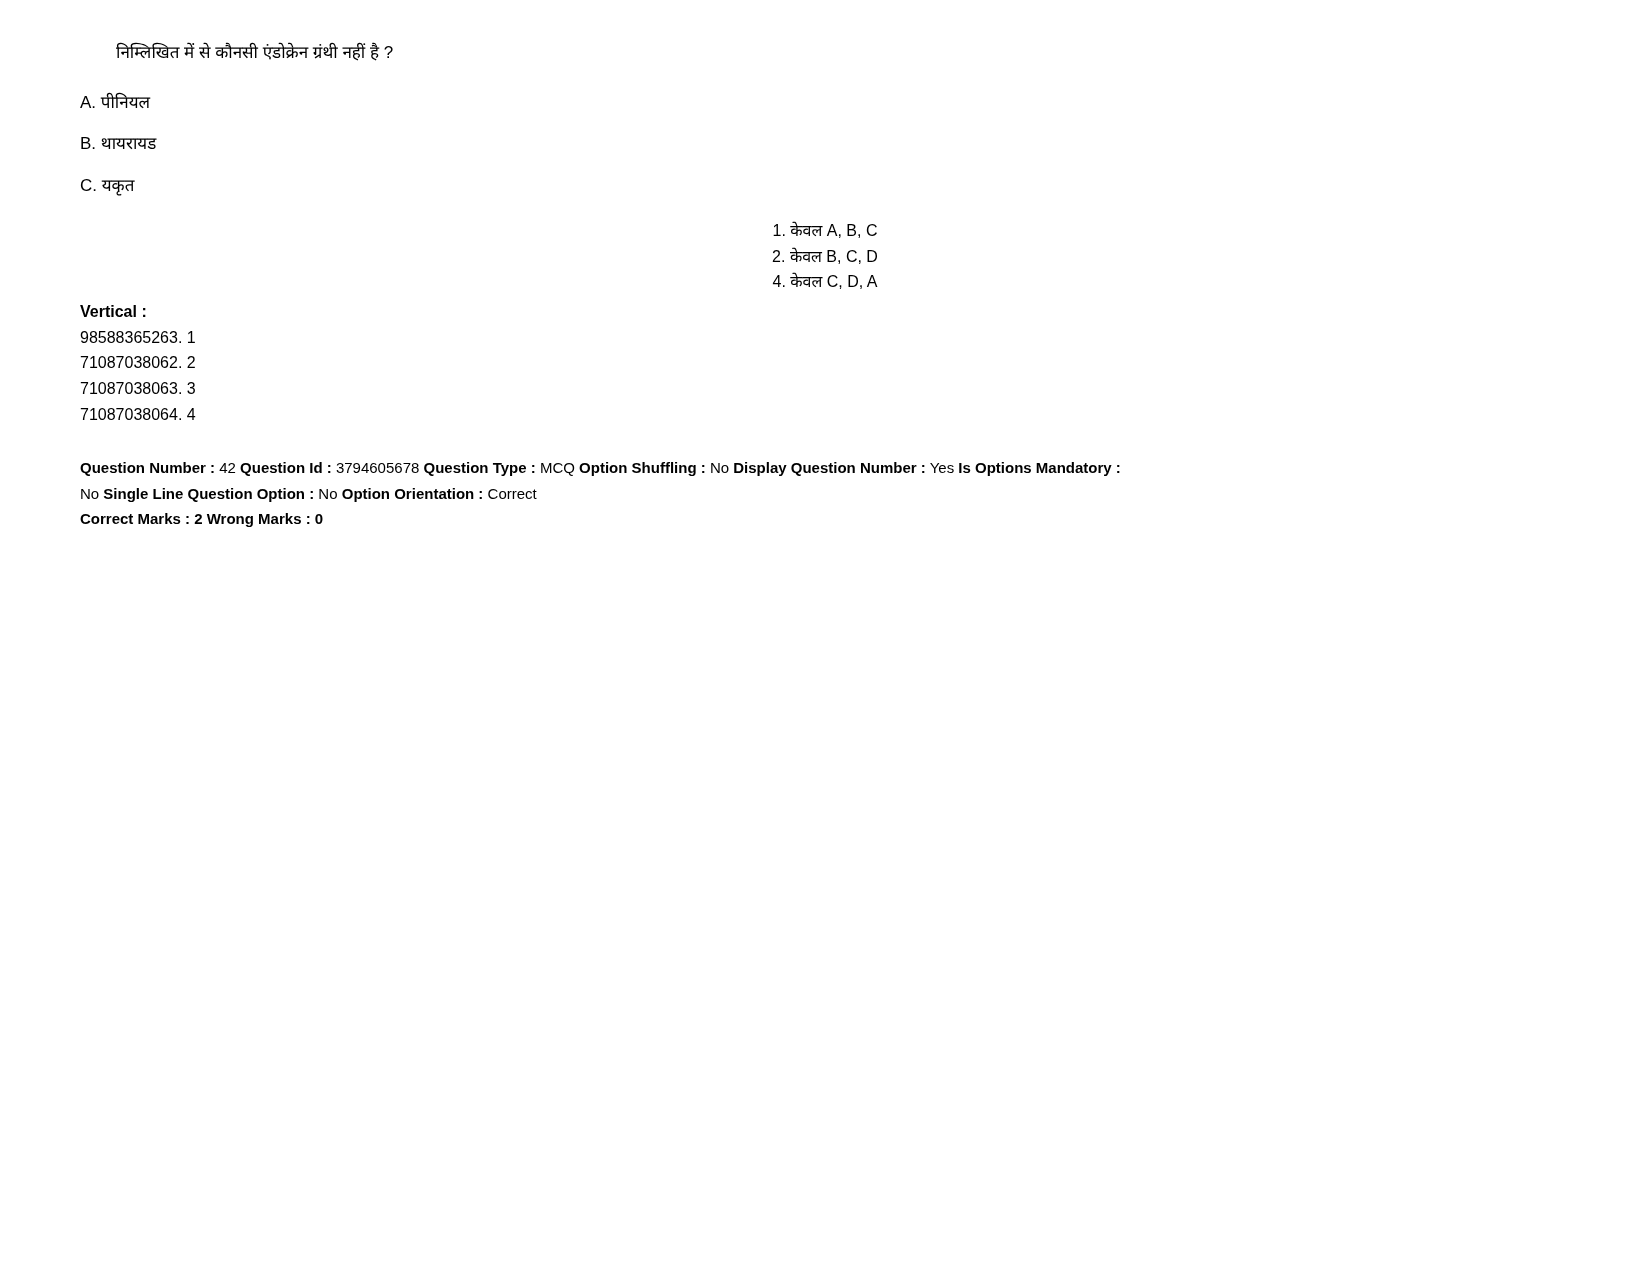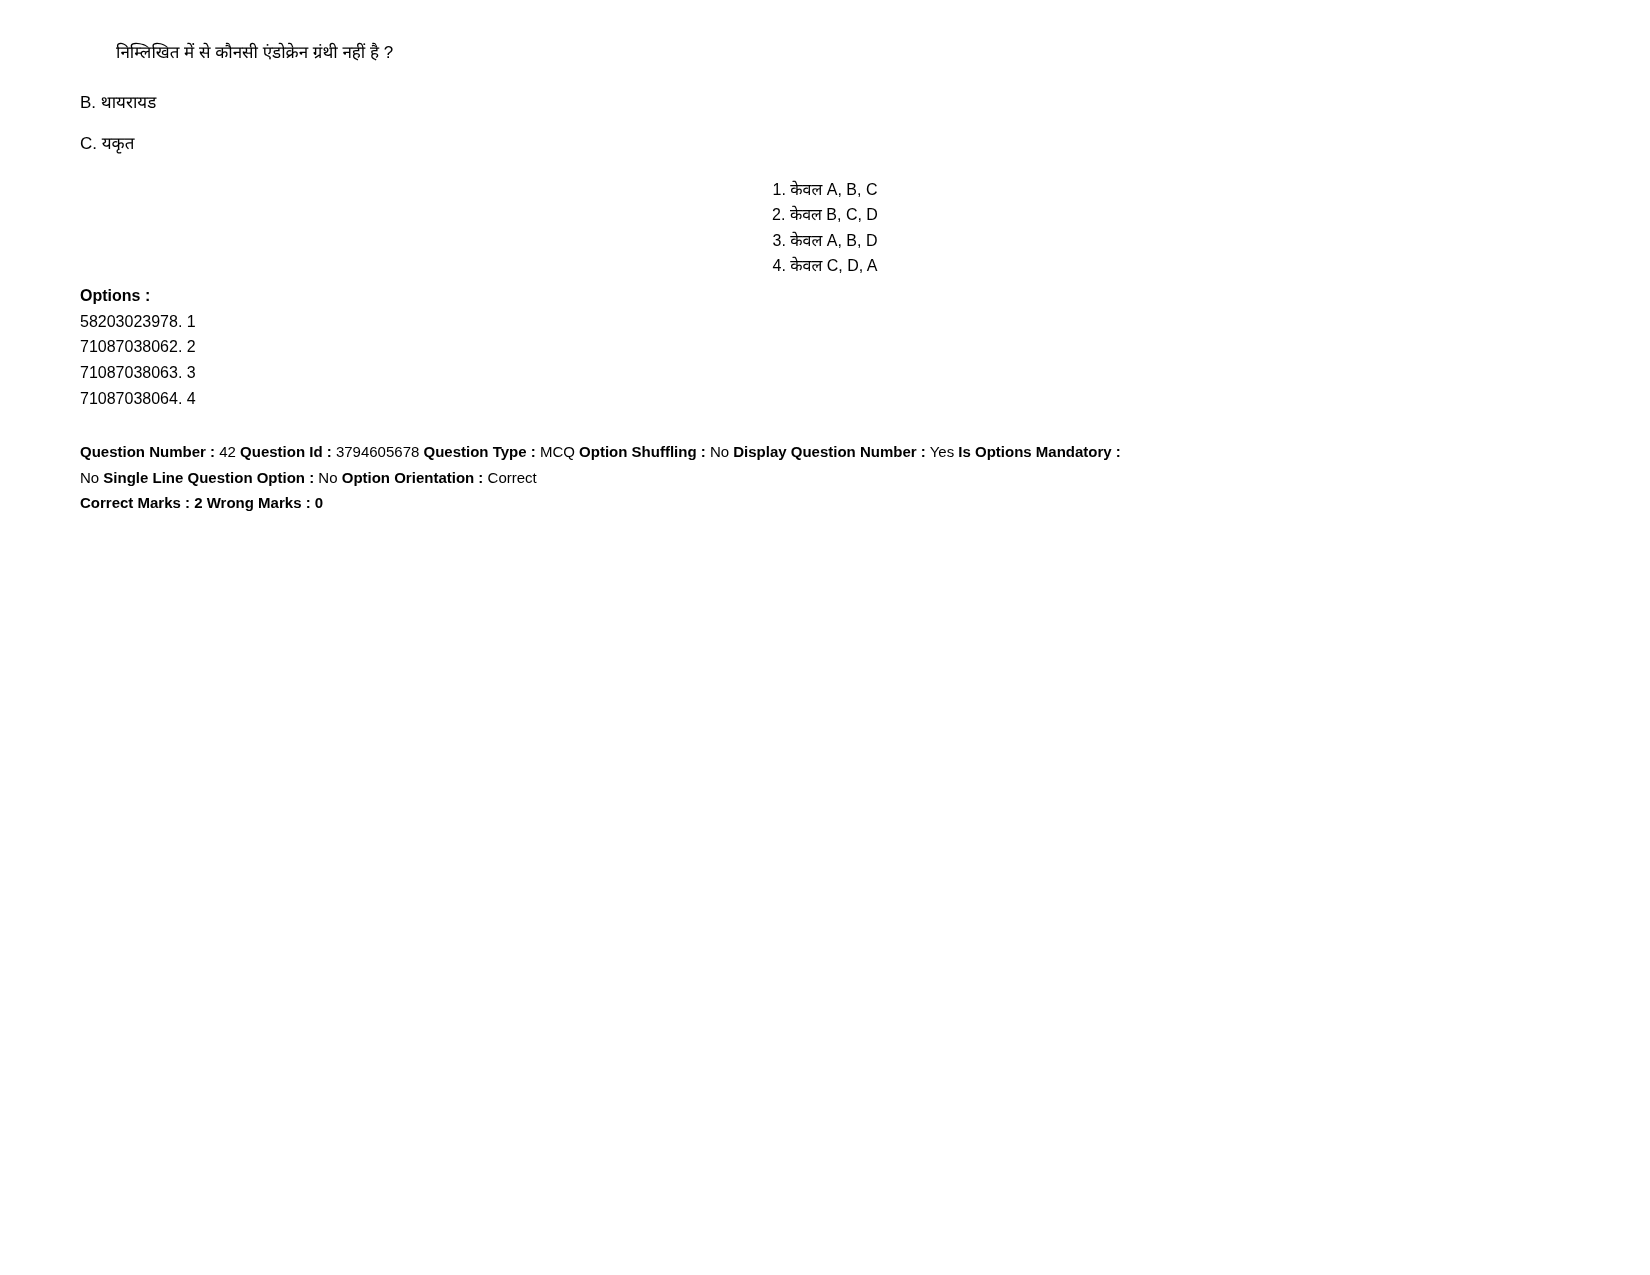--- a/index.html
+++ b/index.html
@@ -62,53 +62,53 @@
   </style>
 </head>
 <body>
 
 <div>
 
   <div class="question-text">निम्लिखित में से कौनसी एंडोक्रेन ग्रंथी नहीं है ?</div>
 
   <div>
     <div class="option-item">
+      <span>A.</span>
+      <span>पीनियल</span>
+    </div>
+    <div class="option-item">
       <span>B.</span>
       <span>थायरायड</span>
     </div>
     <div class="option-item">
       <span>C.</span>
       <span>यकृत</span>
     </div>
   </div>
 
   <div class="answer-options">
     <div class="answer-option-item">
       <span>1.</span>
       <span>केवल A, B, C</span>
     </div>
     <div class="answer-option-item">
       <span>2.</span>
       <span>केवल  B, C, D</span>
     </div>
     <div class="answer-option-item">
-      <span>3.</span>
-      <span>केवल A, B, D</span>
-    </div>
-    <div class="answer-option-item">
       <span>4.</span>
       <span>केवल C, D, A</span>
     </div>
   </div>
 
-  <div class="options-label">Options :</div>
+  <div class="options-label">Vertical :</div>
 
   <div>
     <div class="option-code-item">
-      <span>58203023978.</span>
+      <span>98588365263.</span>
       <span> </span><span>1</span>
     </div>
     <div class="option-code-item">
       <span>71087038062.</span>
       <span> </span><span>2</span>
     </div>
     <div class="option-code-item">
       <span>71087038063.</span>
       <span> </span><span>3</span>
     </div>

